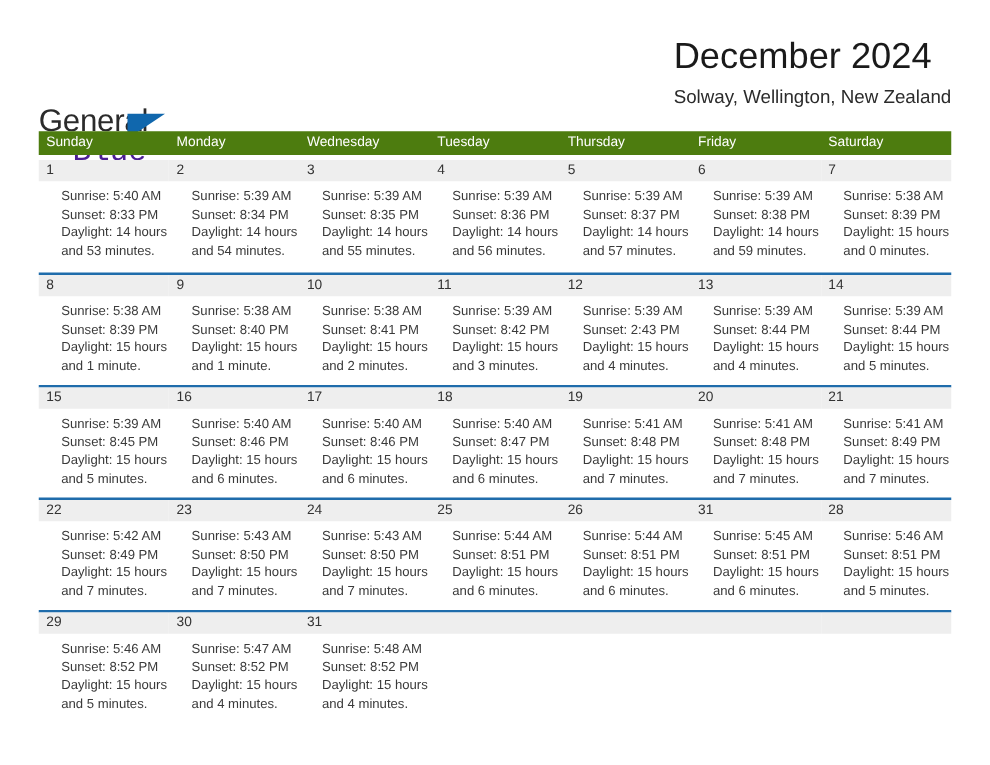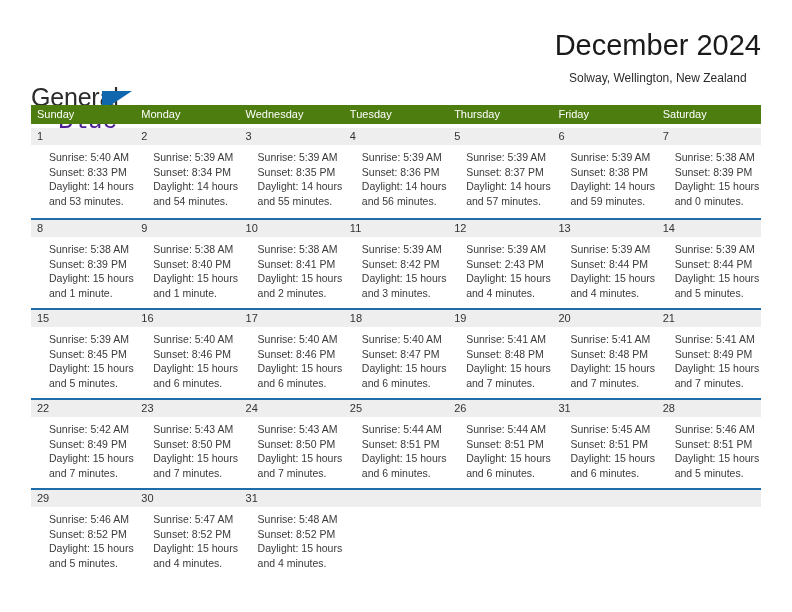--- a/index.html
+++ b/index.html
@@ -58,31 +58,31 @@
     letter-spacing: -0.2px;
     color: #4c1d95;
     line-height: 27px;
     font-family: Liberation Mono, monospace;
   }
 
   .title-block {
     position: absolute;
     right: 0;
     top: 0;
-    text-align: center;
+    text-align: left;
   }
   .cal-title {
     font-size: 29px;
     color: #1a1a1a;
     line-height: 34px;
     white-space: nowrap;
   }
   .cal-subtitle {
     margin-top: 7px;
-    font-size: 12px;
+    font-size: 15px;
     color: #2b2b2b;
     line-height: 18px;
     white-space: nowrap;
   }
 
   
   .calendar {
     position: absolute;
     left: 31px;
     top: 105px;

